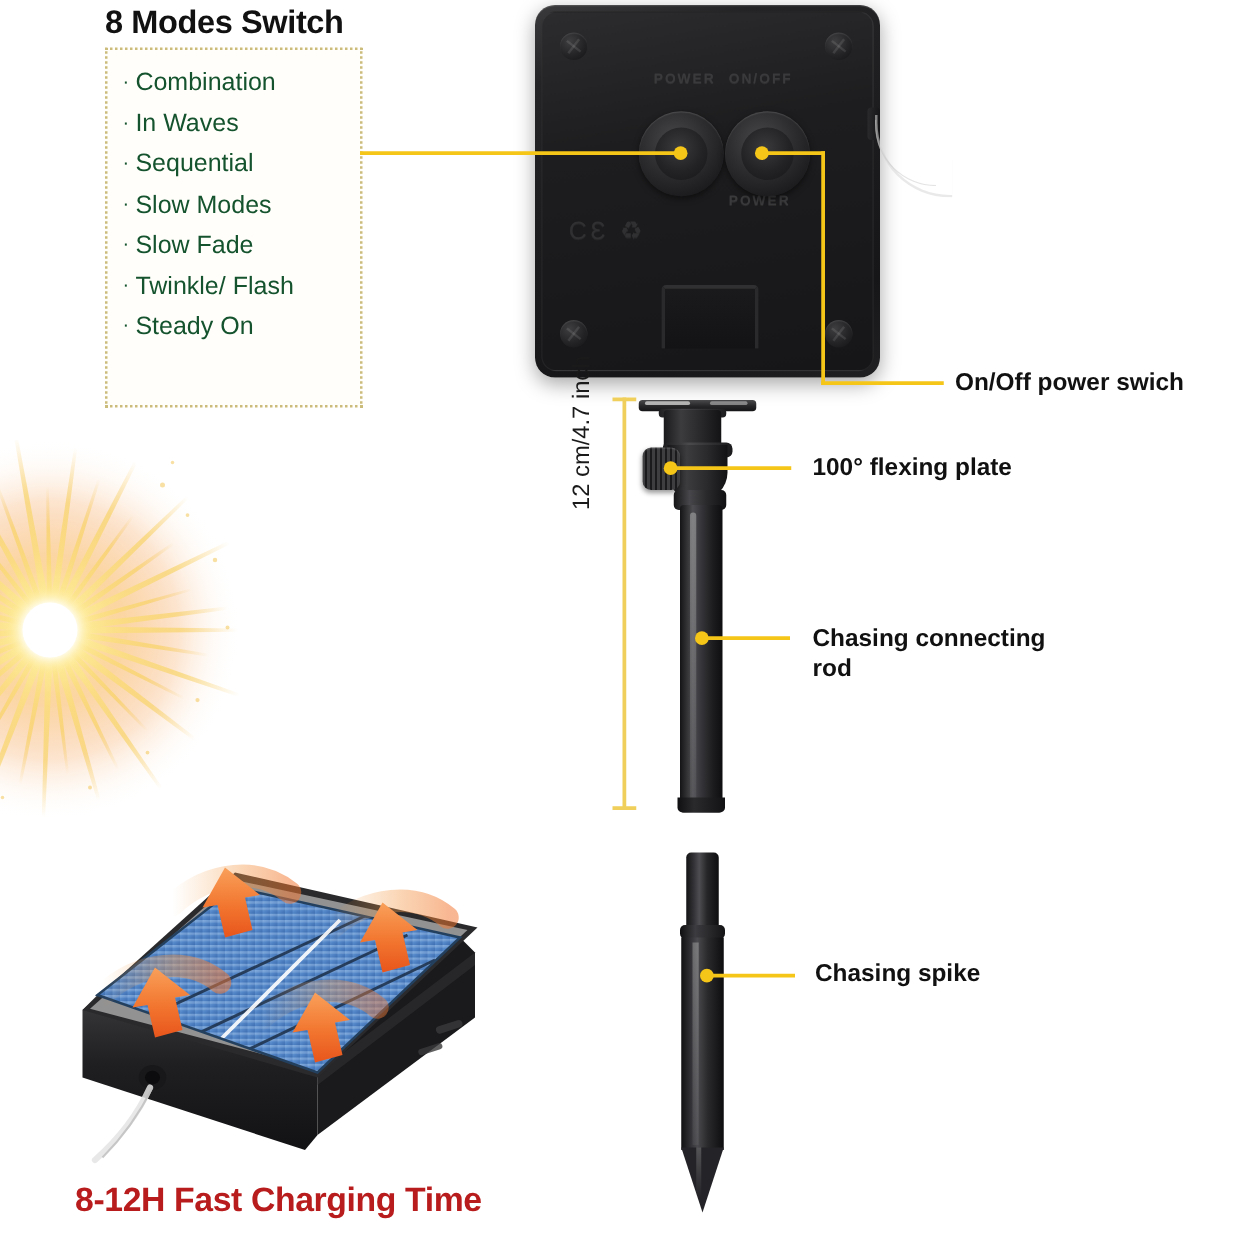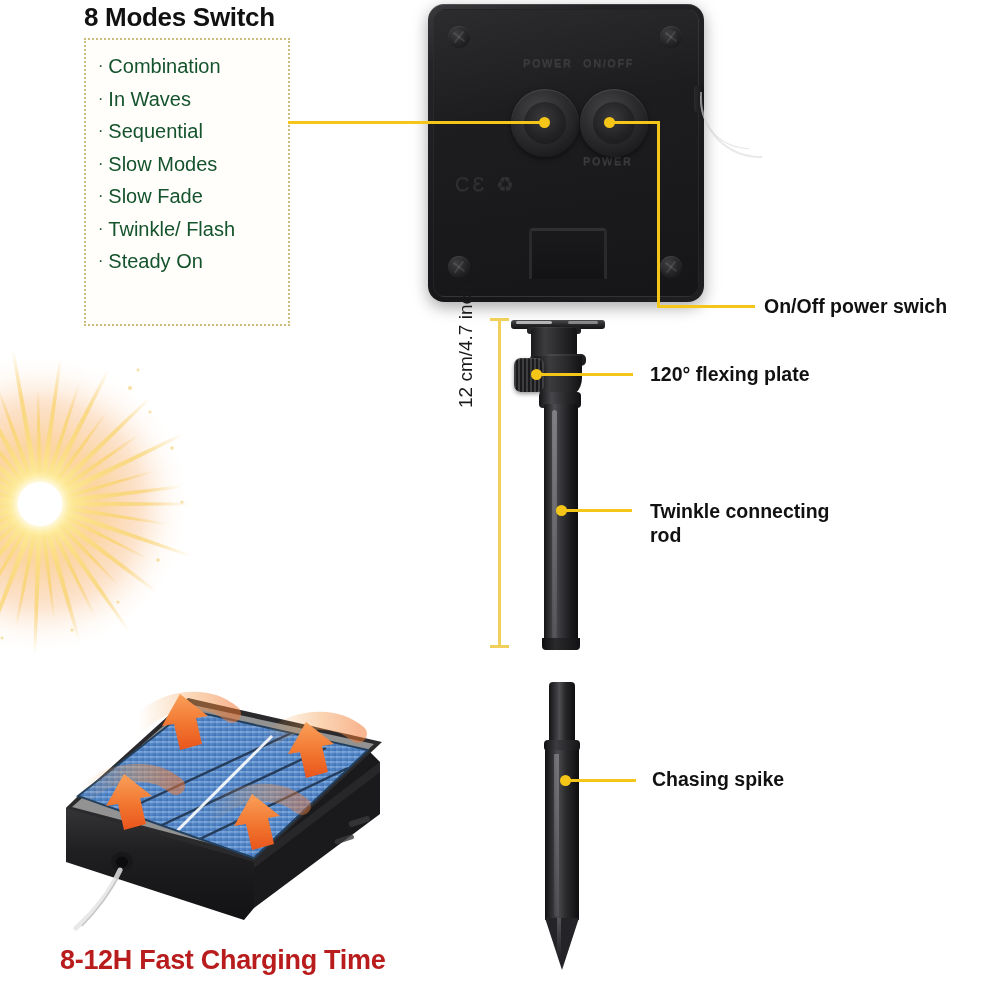--- a/index.html
+++ b/index.html
@@ -447,26 +447,26 @@
 <div class="abs" id="joint-ring"></div>
 <div class="abs" id="joint"></div>
 <div class="abs" id="knob"></div>
 <div class="abs" id="rod-collar"></div>
 <div class="abs" id="rod"></div>
 <div class="abs" id="rod-hl"></div>
 <div class="abs" id="rod-bottom"></div>
 
 <div class="abs lead-dot" style="left:531px;top:369px;"></div>
 <div class="abs lead-h" style="left:539px;top:373px;width:94px;"></div>
-<div class="abs callout" style="left:650px;top:362px;width:300px;">120° flexing plate</div>
+<div class="abs callout" style="left:650px;top:362px;width:300px;">100° flexing plate</div>
 
 <div class="abs lead-dot" style="left:556px;top:505px;"></div>
 <div class="abs lead-h" style="left:564px;top:509px;width:68px;"></div>
 <div class="abs callout" style="left:650px;top:499px;width:290px;">
-  <div>Twinkle connecting</div>
+  <div>Chasing connecting</div>
   <div>rod</div>
 </div>
 
 <div class="abs" id="spike-top"></div>
 <div class="abs" id="spike-ring"></div>
 <div class="abs" id="spike-body"></div>
 <div class="abs" id="spike-hl"></div>
 <div class="abs" id="spike-tip"></div>
 <div class="abs" id="spike-tip-hl"></div>
 

